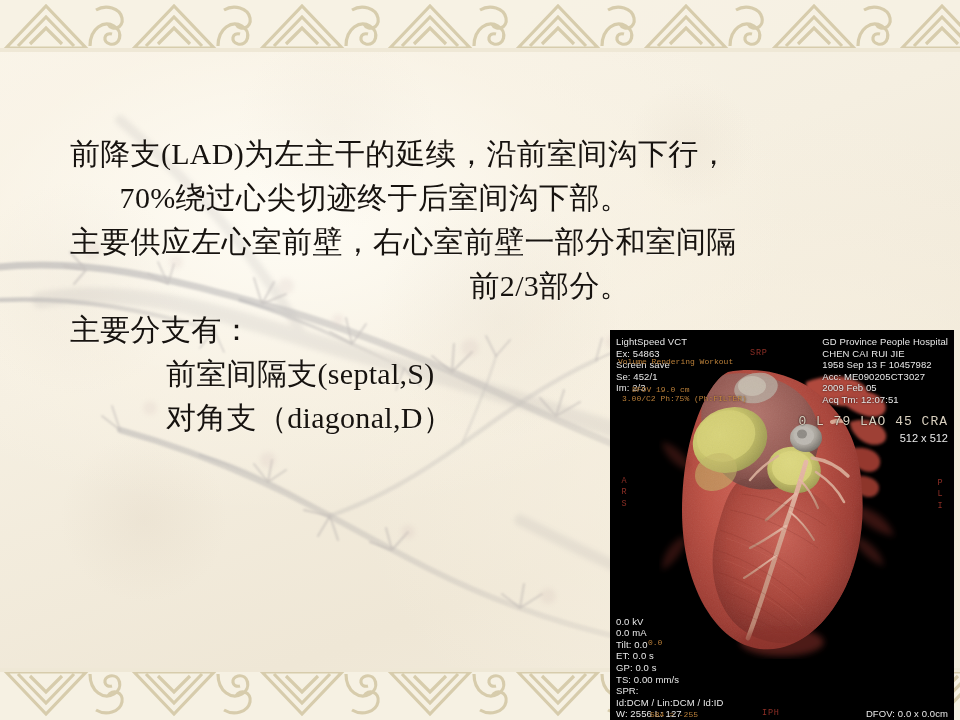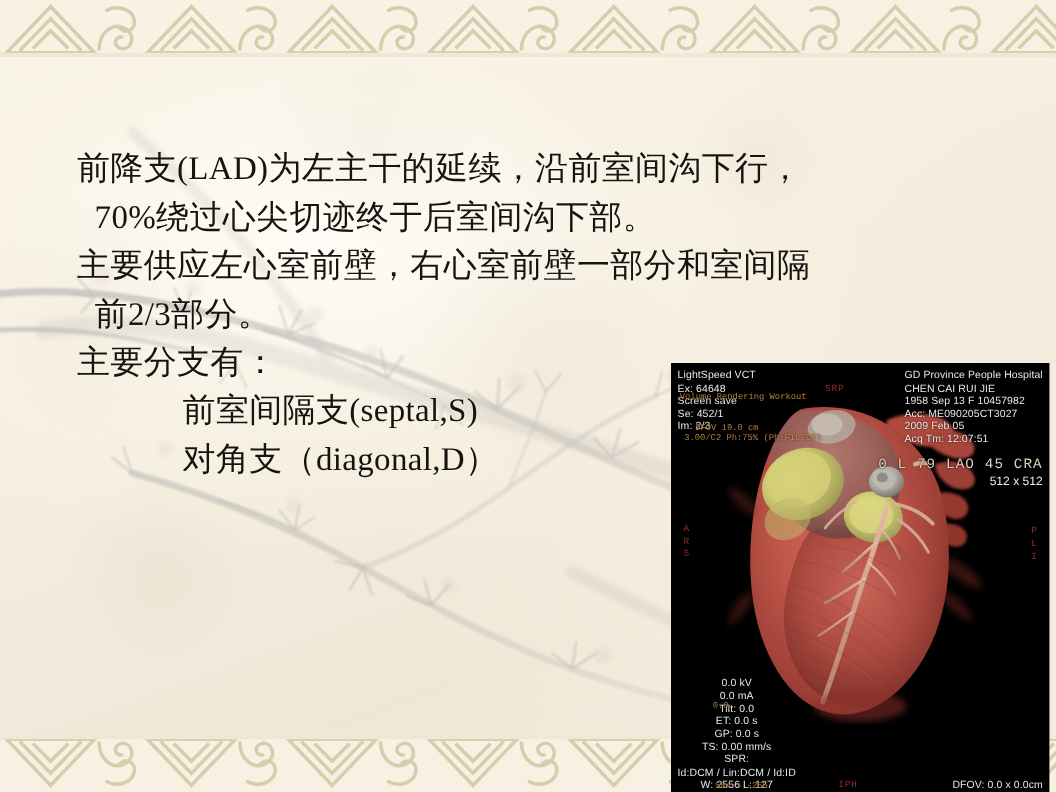--- a/index.html
+++ b/index.html
@@ -60,21 +60,21 @@
     color: #17130f;
   }
   .tline {
     font-family: "Liberation Serif", serif;
     font-size: 30px;
     line-height: 44px;
     letter-spacing: .3px;
     white-space: nowrap;
     text-shadow: 0 1px 0 rgba(255,255,255,.35);
   }
-  .tline.indent1 { padding-left: 16px; }
+  .tline.indent1 { padding-left: 16px; text-align: right; }
   .tline.indent2 { padding-left: 96px; }
 
   
   #ct-panel {
     position: absolute;
     left: 610px; top: 330px;
     width: 344px; height: 396px;
     background: #000;
     overflow: hidden;
   }
@@ -85,21 +85,21 @@
     font-family: "Liberation Sans", sans-serif;
     font-size: 9.5px;
     line-height: 11.6px;
     color: #e8e8e8;
     white-space: nowrap;
     letter-spacing: .1px;
     text-shadow: 0 0 2px rgba(0,0,0,.9);
   }
   .ovl-tl { left: 6px;  top: 6px;  text-align: left; }
   .ovl-tr { right: 6px; top: 6px;  text-align: left; }
-  .ovl-bl { left: 6px;  bottom: 6px; text-align: center; }
+  .ovl-bl { left: 6px;  bottom: 6px; text-align: left; }
   .ovl-br { right: 6px; bottom: 6px; text-align: right; }
 
   
   .ovl-amber {
     position: absolute;
     font-family: "Liberation Mono", monospace;
     font-size: 8px;
     line-height: 10px;
     color: #c98a3e;
     white-space: nowrap;
@@ -415,21 +415,21 @@
       </g>
 
       <g filter="url(#bl2)" opacity=".35">
         <path d="M 74 206 C 60 212, 52 226, 52 240 C 64 234, 72 222, 76 212 Z" fill="#8a322a"></path>
         <path d="M 78 140 C 64 136, 54 124, 52 112 C 64 114, 74 124, 80 134 Z" fill="#8d342c"></path>
       </g>
     </svg>
 
     <div class="ovl ovl-tl">
       <div>LightSpeed VCT</div>
-      <div>Ex: 64648</div>
+      <div>Ex: 54863</div>
       <div>Screen save</div>
       <div>Se: 452/1</div>
       <div>Im: 2/3</div>
     </div>
 
     <div class="ovl-amber amber-a">Volume Rendering  Workout</div>
     <div class="ovl-amber amber-b">DFOV  19.0 cm</div>
     <div class="ovl-amber amber-c">3.00/C2 Ph:75% (Ph:FILTER)</div>
 
     <div class="ovl ovl-tr">

